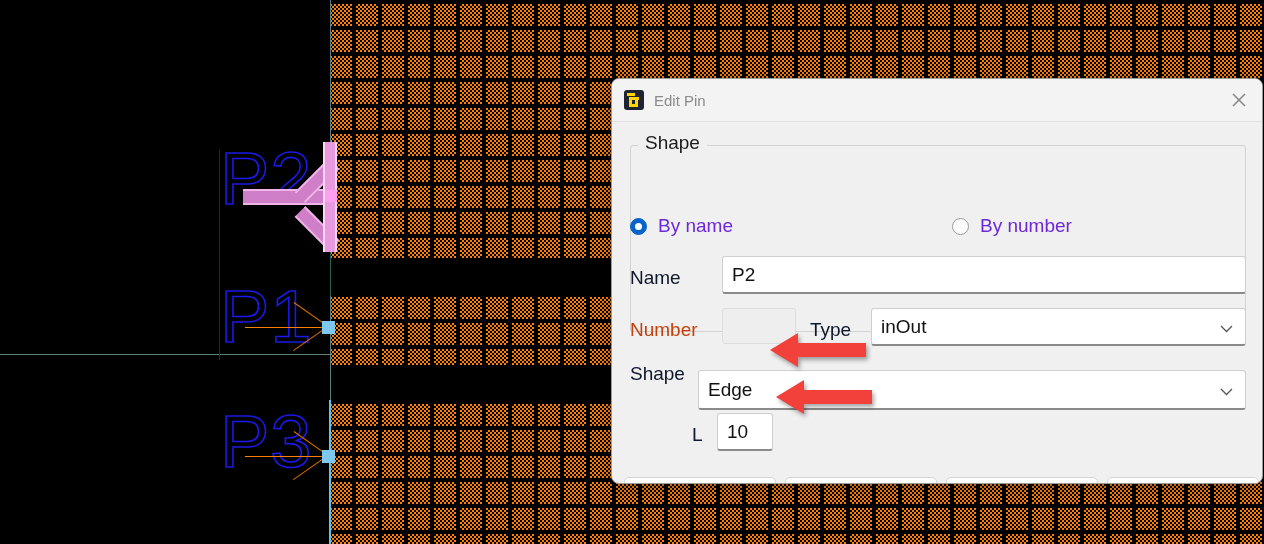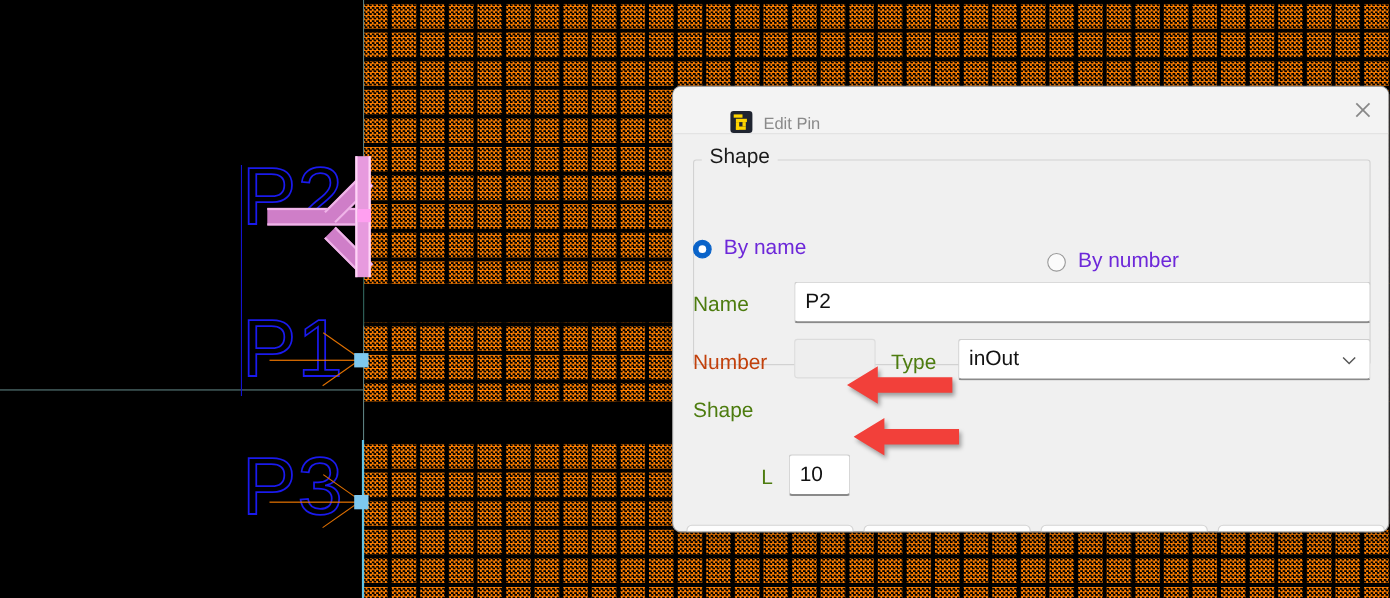--- a/index.html
+++ b/index.html
@@ -133,22 +133,21 @@
     box-sizing: border-box;
     box-shadow: 0 3px 14px rgba(0,0,0,0.35);
     overflow: hidden;
   }
   #titlebar {
     position: relative;
     height: 42px;
     background: #f3f3f3;
     border-bottom: 1px solid #e2e2e2;
     display: flex;
-    align-items: flex-end;
-    padding-left: 40px;
+    align-items: center;
   }
   #app-icon {
     width: 20px; height: 20px;
     margin-left: 12px;
     background: #1f2430;
     border-radius: 3px;
     position: relative;
     flex: none;
     overflow: hidden;
   }
@@ -245,21 +244,21 @@
   }
   .radio .lbl {
     margin-left: 11px;
     font-size: 19px;
     color: #6d28d9;
   }
 
   .field-label {
     position: absolute;
     font-size: 19px;
-    color: #4d7c0f;
+    color: #0f172a;
   }
   .field-label.dim { color: #c2410c; text-align: center; }
 
   .textbox {
     position: absolute;
     background: #ffffff;
     border: 1px solid #cfcfcf;
     border-bottom: 2px solid #8a8a8a;
     border-radius: 3px;
     box-sizing: border-box;
@@ -377,21 +376,21 @@
   <div id="dlg-body">
 
     <div id="term-group"></div>
     <div id="term-legend">Shape</div>
 
     <div class="radio-row">
       <div class="radio on" style="left:0px; top:0px;">
         <span class="dot"></span>
         <span class="lbl">By name</span>
       </div>
-      <div class="radio off" style="left:322px; top:12px;">
+      <div class="radio off" style="left:322px; top:0px;">
         <span class="dot"></span>
         <span class="lbl">By number</span>
       </div>
     </div>
 
     <div class="field-label" style="left:18px; top:145px;">Name</div>
     <div class="textbox" style="left:110px; top:134px; width:524px; height:38px;" placeholder="">P2</div>
 
     <div class="field-label dim" style="left:18px; top:197px;">Number</div>
     <div class="textbox disabled" style="left:110px; top:186px; width:74px; height:36px;"></div>
@@ -400,20 +399,28 @@
     <div class="combobox" style="left:259px; top:186px; width:375px; height:38px;text-align:right;">
       <span>inOut</span>
       <span class="caret">
         <svg width="13" height="8" viewBox="0 0 13 8">
           <polyline points="1,1 6.5,6.5 12,1" fill="none" stroke="#555" stroke-width="1.3"></polyline>
         </svg>
       </span>
     </div>
 
     <div class="field-label" style="left:18px; top:241px;">Shape</div>
+    <div class="combobox" style="left:86px; top:248px; width:548px; height:40px;">
+      <span>Edge</span>
+      <span class="caret">
+        <svg width="13" height="8" viewBox="0 0 13 8">
+          <polyline points="1,1 6.5,6.5 12,1" fill="none" stroke="#555" stroke-width="1.3"></polyline>
+        </svg>
+      </span>
+    </div>
 
     <div class="field-label" style="left:80px; top:302px;">L</div>
     <div class="textbox" style="left:105px; top:291px; width:56px; height:38px;">10</div>
 
     <div class="dlg-btn" style="left:12px;  top:355px; width:152px; height:40px;">OK</div>
     <div class="dlg-btn" style="left:173px; top:355px; width:152px; height:40px;">Apply</div>
     <div class="dlg-btn" style="left:334px; top:355px; width:152px; height:40px;">Cancel</div>
     <div class="dlg-btn" style="left:495px; top:355px; width:152px; height:40px;">Help</div>
   </div>
 </div>

